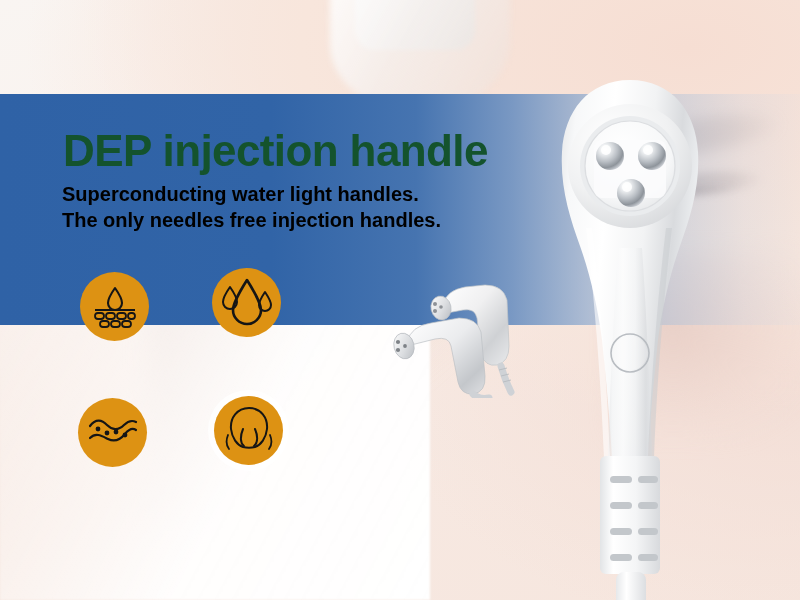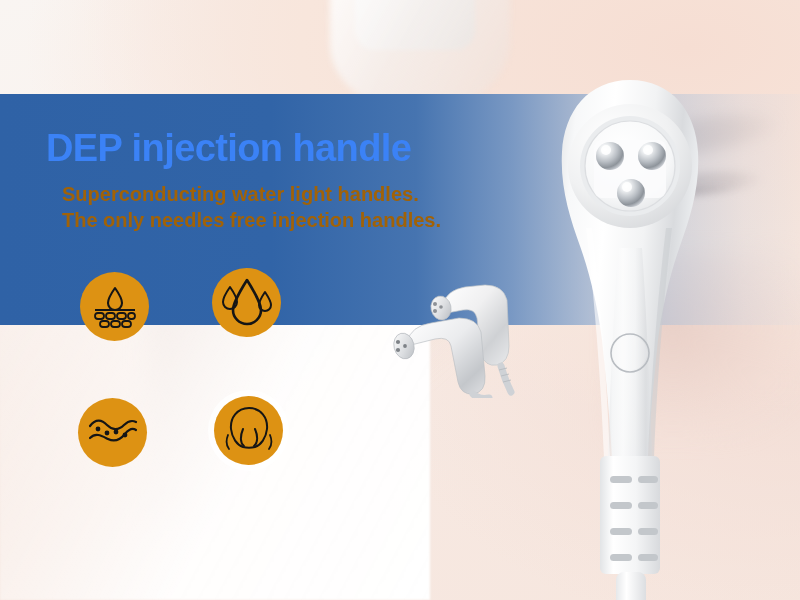--- a/index.html
+++ b/index.html
@@ -69,27 +69,27 @@
     position:absolute;left:0;top:94px;width:800px;height:231px;
     background:linear-gradient(90deg,
       #2f62a6 0%, #3164a7 34%, #4674b0 52%,
       rgba(104,142,192,.88) 64%, rgba(140,170,208,.66) 74%,
       rgba(170,192,218,.46) 84%, rgba(196,210,228,.26) 93%,
       rgba(214,222,234,.12) 100%);
   }
 
   
   .headline{
-    position:absolute;left:46px;top:129px;
-    font-size:38px;font-weight:bold;letter-spacing:-.6px;
-    color:#3b82f6;white-space:nowrap;line-height:1;
+    position:absolute;left:63px;top:129px;
+    font-size:44px;font-weight:bold;letter-spacing:-.6px;
+    color:#14532d;white-space:nowrap;line-height:1;
   }
   .subtitle{
     position:absolute;left:62px;top:181px;
-    font-size:20px;font-weight:bold;color:#a16207;
+    font-size:20px;font-weight:bold;color:#000000;
     line-height:26px;white-space:nowrap;
   }
 
   
   .icon-circle{
     position:absolute;width:69px;height:69px;border-radius:50%;
     background:#DD9213;display:flex;align-items:center;justify-content:center;
   }
   .ic1{left:80px;top:272px;}
   .ic2{left:212px;top:268px;}

